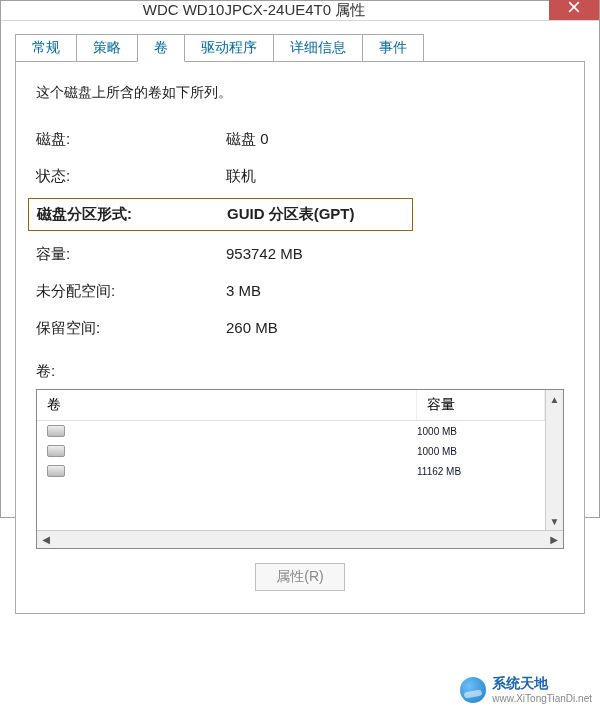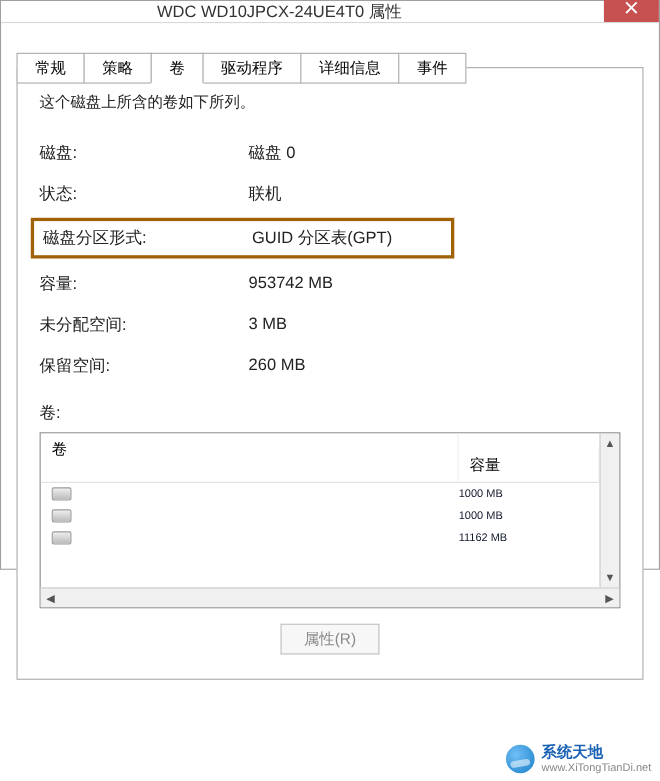--- a/index.html
+++ b/index.html
@@ -38,56 +38,57 @@
     flex-direction: column;
   }
   .tabs { display: flex; position: relative; z-index: 2; }
   .tab {
     padding: 4px 16px;
     border: 1px solid #aaa;
     border-bottom: none;
     background: #fff;
     margin-right: -1px;
     font-size: 14px;
-    color: #000000;
+    color: #0369a1;
     position: relative;
-    top: 15px;
+    top: 1px;
   }
   .tab.active {
     border-bottom: 1px solid #fff;
     z-index: 3;
   }
   .tab:not(.active){ background:#fff; border-bottom:1px solid #aaa;}
   .panel {
     border: 1px solid #aaa;
     flex: 1;
     padding: 22px 20px;
     background: #fff;
     display: flex;
     flex-direction: column;
   }
   .intro { margin-bottom: 28px; color:#222;}
   .kv-row { display: flex; margin-bottom: 18px; font-size:15px;gap:30px;}
   .kv-label { width: 160px; color:#222;}
   .kv-value { color:#222;}
   .highlight-box {
-    border: 3px solid #a16207;
+    border: 1px solid #a16207;
     padding: 6px 0 6px 0;
     margin: -6px 0 14px -8px;
     width: 385px;
+    font-weight: bold;
   }
   .highlight-box .kv-row { margin: 0 0 0 8px;}
   .section-label{ margin-top:6px; margin-bottom:8px; color:#222; font-size:15px;}
   .listview-wrap { border:1px solid #888; background:#fff; height:160px; display:flex; flex-direction:column;}
   .lv-body { flex:1; overflow:hidden; display:flex; }
   .lv-content{ flex:1; overflow:hidden;}
   .lv-header { display:flex; background:#fff; border-bottom:1px solid #e0e0e0; font-size:14px; }
   .lv-h { padding:6px 10px; border-right:1px solid #eee;}
   .lv-h.col-vol{ width:380px;}
-  .lv-h.col-cap{ flex:1;margin-top:14px;}
+  .lv-h.col-cap{ flex:1;}
   .lv-row { display:flex; padding:4px 10px; align-items:center; font-size:10px; color:#0f172a;}
   .lv-icon { width:18px; height:12px; background:linear-gradient(#eee,#bbb); border:1px solid #999; border-radius:2px; margin-right:8px;}
   .lv-cell-vol{ width:370px; display:flex; align-items:center;}
   .lv-cell-cap{ flex:1;}
   .lv-vscroll{ width:18px; background:#f0f0f0; border-left:1px solid #ccc; display:flex; flex-direction:column; align-items:center; justify-content:space-between; padding:2px 0;}
   .sb-btn{ width:14px; height:14px; display:flex; align-items:center; justify-content:center; color:#555; font-size:10px;}
   .lv-hscroll{ height:18px; background:#f0f0f0; border-top:1px solid #ccc; display:flex; align-items:center; justify-content:space-between; padding:0 2px;}
   .lv-hscroll .sb-btn{ width:14px; height:14px;}
   .btn-row{ display:flex; justify-content:center; margin-top:14px;}
   .push-btn{

